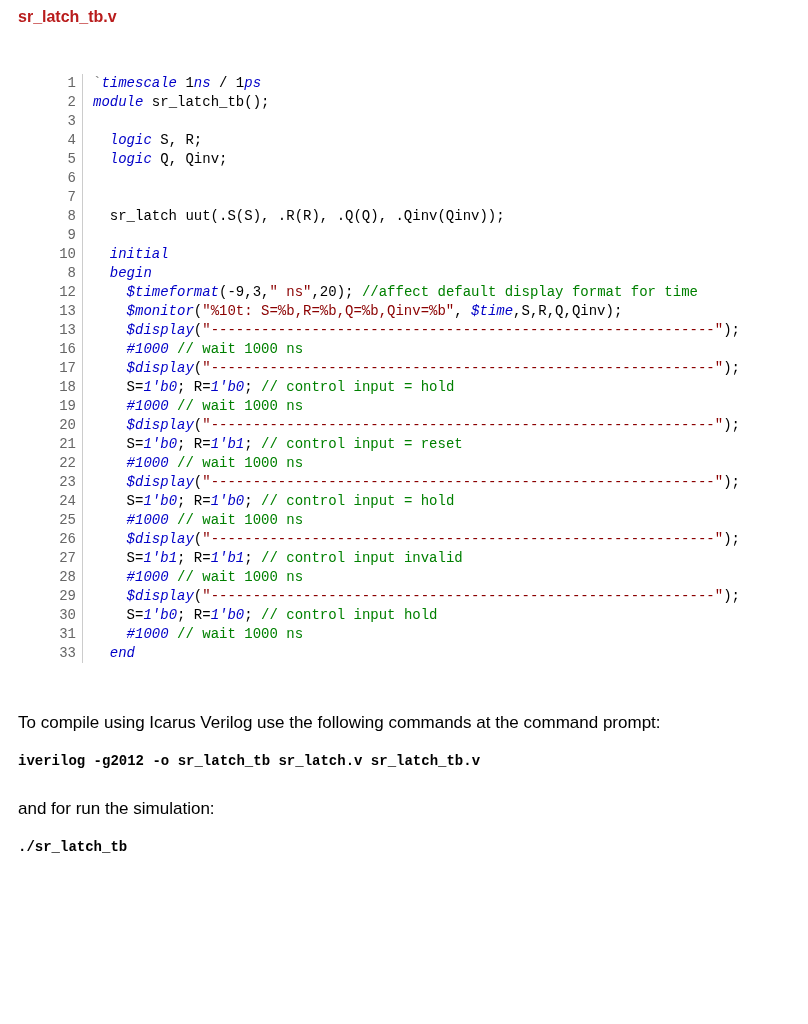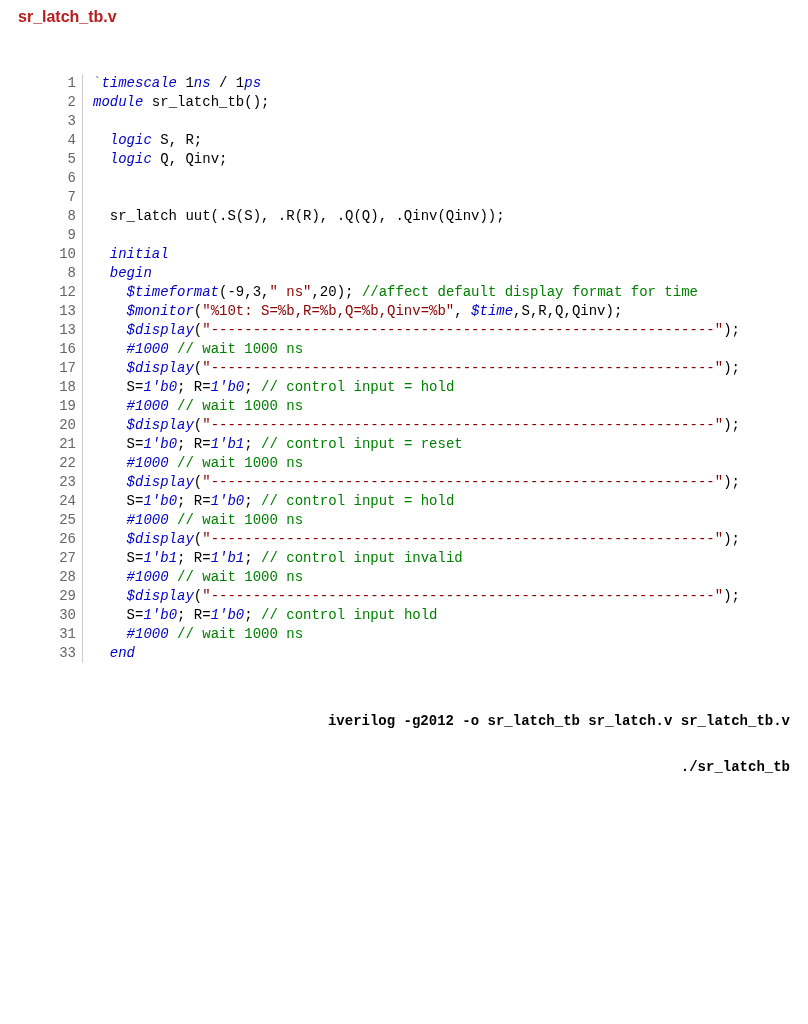--- a/index.html
+++ b/index.html
@@ -51,21 +51,20 @@
       font-size: 17px;
       color: #000;
       margin: 30px 0 20px 0;
     }
     .cmd-line {
       font-family: Consolas, "Courier New", monospace;
       font-size: 14px;
       font-weight: bold;
       color: #000;
       margin: 15px 0 30px 0;
-      text-align: right;
     }
   </style>
 </head>
 <body>
 
 <div class="page">
   <div class="filename">sr_latch_tb.v</div>
   <div class="code-block" id="code-container">
       <div class="code-line"><span class="line-num">1</span><span class="code-content"><span class="gray">`</span><span class="blue">timescale</span><span class="black"> 1</span><span class="blue">ns</span><span class="black"> / 1</span><span class="blue">ps</span></span></div>
       <div class="code-line"><span class="line-num">2</span><span class="code-content"><span class="blue">module</span><span class="black"> sr_latch_tb();</span></span></div>
@@ -92,15 +91,17 @@
       <div class="code-line"><span class="line-num">24</span><span class="code-content"><span class="black">    S=</span><span class="blue">1'b0</span><span class="black">; R=</span><span class="blue">1'b0</span><span class="black">; </span><span class="green">// control input = hold</span></span></div>
       <div class="code-line"><span class="line-num">25</span><span class="code-content"><span class="black">    </span><span class="blue">#1000</span><span class="black"> </span><span class="green">// wait 1000 ns</span></span></div>
       <div class="code-line"><span class="line-num">26</span><span class="code-content"><span class="black">    </span><span class="blue">$display</span><span class="black">(</span><span class="darkred">"------------------------------------------------------------"</span><span class="black">);</span></span></div>
       <div class="code-line"><span class="line-num">27</span><span class="code-content"><span class="black">    S=</span><span class="blue">1'b1</span><span class="black">; R=</span><span class="blue">1'b1</span><span class="black">; </span><span class="green">// control input invalid</span></span></div>
       <div class="code-line"><span class="line-num">28</span><span class="code-content"><span class="black">    </span><span class="blue">#1000</span><span class="black"> </span><span class="green">// wait 1000 ns</span></span></div>
       <div class="code-line"><span class="line-num">29</span><span class="code-content"><span class="black">    </span><span class="blue">$display</span><span class="black">(</span><span class="darkred">"------------------------------------------------------------"</span><span class="black">);</span></span></div>
       <div class="code-line"><span class="line-num">30</span><span class="code-content"><span class="black">    S=</span><span class="blue">1'b0</span><span class="black">; R=</span><span class="blue">1'b0</span><span class="black">; </span><span class="green">// control input hold</span></span></div>
       <div class="code-line"><span class="line-num">31</span><span class="code-content"><span class="black">    </span><span class="blue">#1000</span><span class="black"> </span><span class="green">// wait 1000 ns</span></span></div>
       <div class="code-line"><span class="line-num">33</span><span class="code-content"><span class="black">  </span><span class="blue">end</span></span></div>
     </div>
+  <div class="body-text">To compile using Icarus Verilog use the following commands at the command prompt:</div>
   <div class="cmd-line">iverilog -g2012 -o sr_latch_tb sr_latch.v sr_latch_tb.v</div>
+  <div class="body-text">and for run the simulation:</div>
   <div class="cmd-line">./sr_latch_tb</div>
 </div>
 
 </body></html>

